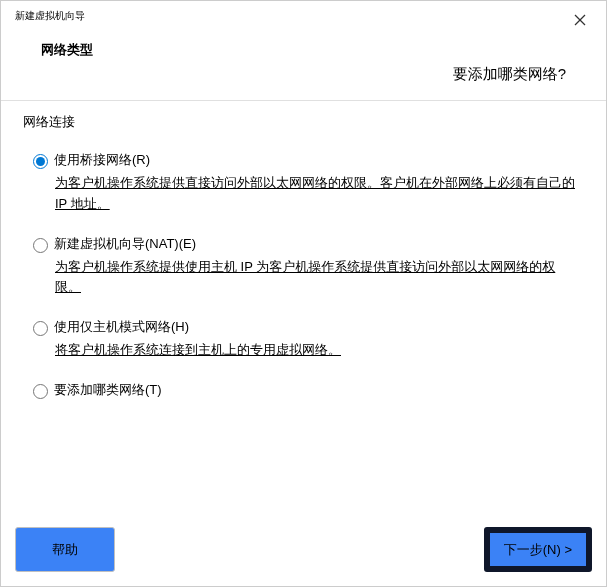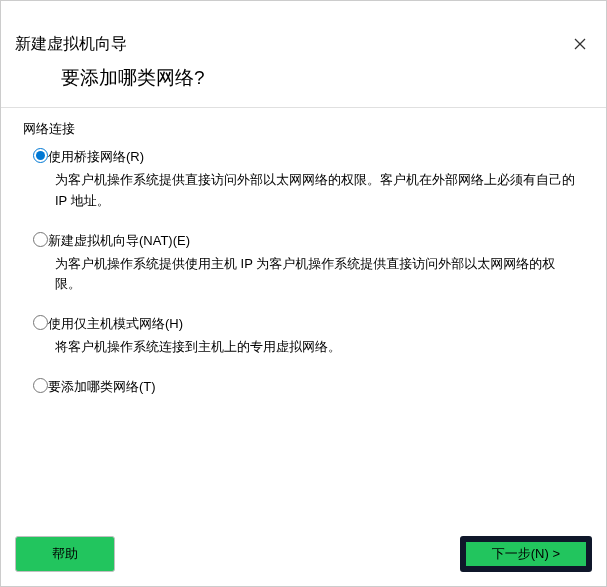--- a/index.html
+++ b/index.html
@@ -18,25 +18,24 @@
     }
     .window {
       width: 100%;
       height: 100%;
       display: flex;
       flex-direction: column;
       border: 1px solid #cccccc;
     }
     .titlebar {
       display: flex;
-      align-items: flex-end;
+      align-items: flex-start;
       justify-content: space-between;
       padding: 8px 12px 6px 14px;
-      font-size: 16px;
-      margin-top: 24px;
+      font-size: 10px;
     }
     .titlebar-title {
       font-weight: normal;
     }
     .close-btn {
       width: 28px;
       height: 22px;
       display: flex;
       align-items: center;
       justify-content: center;
@@ -52,84 +51,86 @@
     }
     .header {
       padding: 4px 40px 16px 40px;
     }
     .header-title {
       font-weight: bold;
       font-size: 13px;
       margin-bottom: 6px;
     }
     .header-subtitle {
-      font-size: 19px;
+      font-size: 15px;
       padding-left: 20px;
+      text-align: right;
     }
     .divider {
       border: none;
       border-top: 1px solid #e0e0e0;
       margin: 0;
     }
     .content {
       flex: 1;
       padding: 12px 22px 10px 22px;
     }
     .group-label {
       font-size: 13px;
-      margin-bottom: 10px;
+      margin-bottom: 20px;
     }
     .options {
       padding-left: 10px;
     }
     .option {
       margin-bottom: 20px;
     }
     .option-row {
       display: flex;
-      align-items: flex-start;
-      gap: 0;
+      align-items: flex-end;
+      gap: 6px;
       cursor: pointer;
     }
     .option-row input[type="radio"] {
       width: 15px;
       height: 15px;
       accent-color: #0078d4;
       cursor: pointer;
     }
     .option-label {
       font-size: 13px;
     }
     .option-desc {
       font-size: 13px;
       padding-left: 22px;
       padding-right: 8px;
       margin-top: 4px;
       line-height: 1.6;
       color: #000;
+      text-decoration: underline;
     }
     .footer {
       display: flex;
       align-items: center;
       padding: 10px 14px 14px 14px;
       gap: 8px;
     }
     .footer-spacer {
       flex: 1;
     }
     .btn {
       min-width: 100px;
-      height: 36px;
+      height: 45px;
       border: 1px solid #c0c0c0;
-      background: #22c55e;
+      background: #3b82f6;
       font-family: inherit;
       font-size: 13px;
       cursor: pointer;
       border-radius: 3px;
-      padding: 0 26px;
+      padding: 0 14px;
     }
     .btn-primary {
       border: 6px solid #0f172a;
     }
   </style>
 </head>
 <body>
 
 <div class="window">
 
@@ -137,20 +138,21 @@
     <span class="titlebar-title">新建虚拟机向导</span>
     <div class="close-btn">
       <svg viewBox="0 0 12 12">
         <line x1="1" y1="1" x2="11" y2="11"></line>
         <line x1="11" y1="1" x2="1" y2="11"></line>
       </svg>
     </div>
   </div>
 
   <div class="header">
+    <div class="header-title">网络类型</div>
     <div class="header-subtitle">要添加哪类网络?</div>
   </div>
 
   <hr class="divider">
 
   <div class="content">
     <div class="group-label">网络连接</div>
 
     <div class="options">
 

